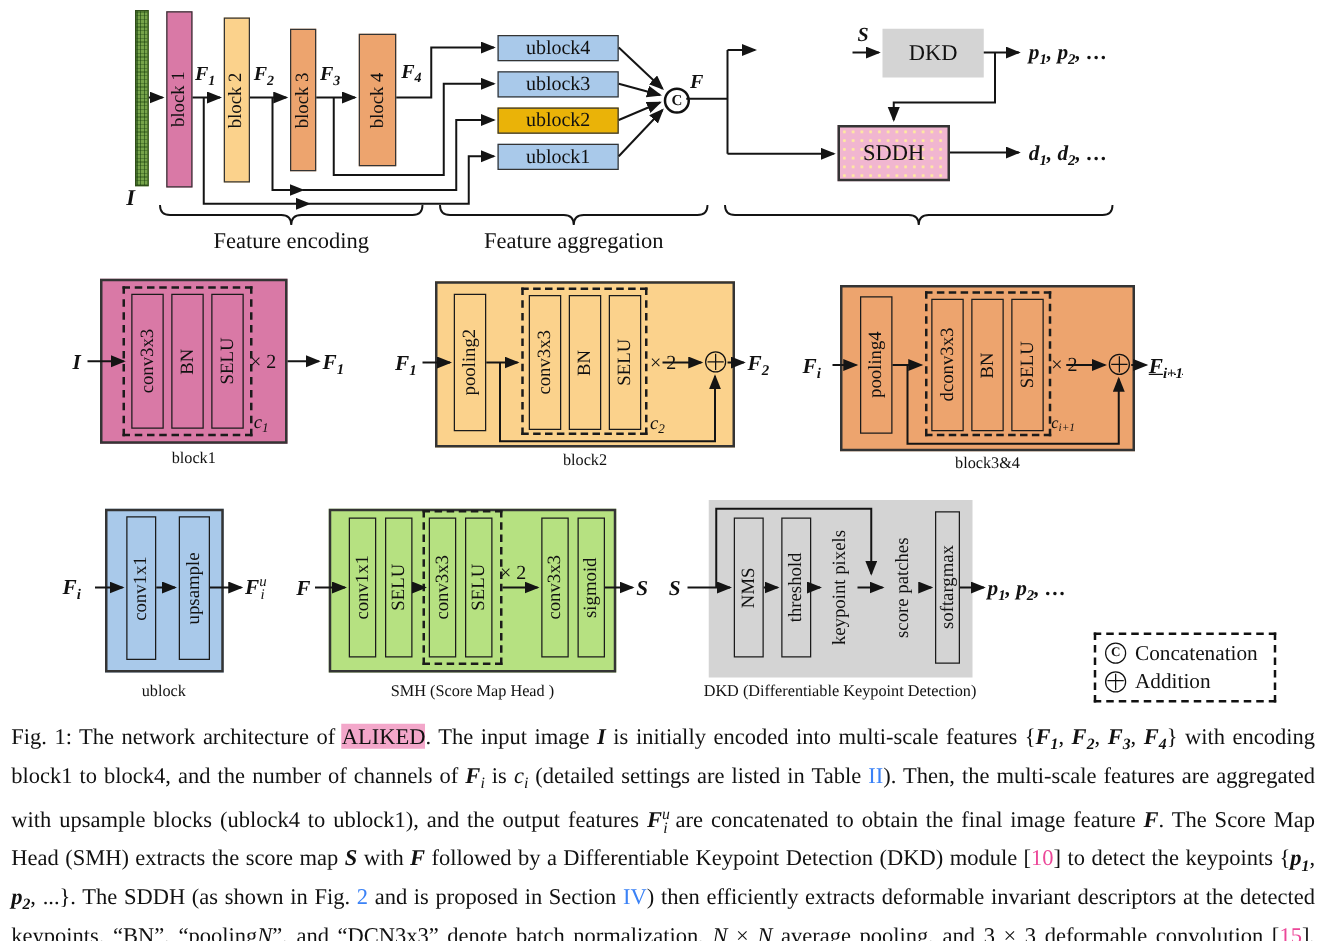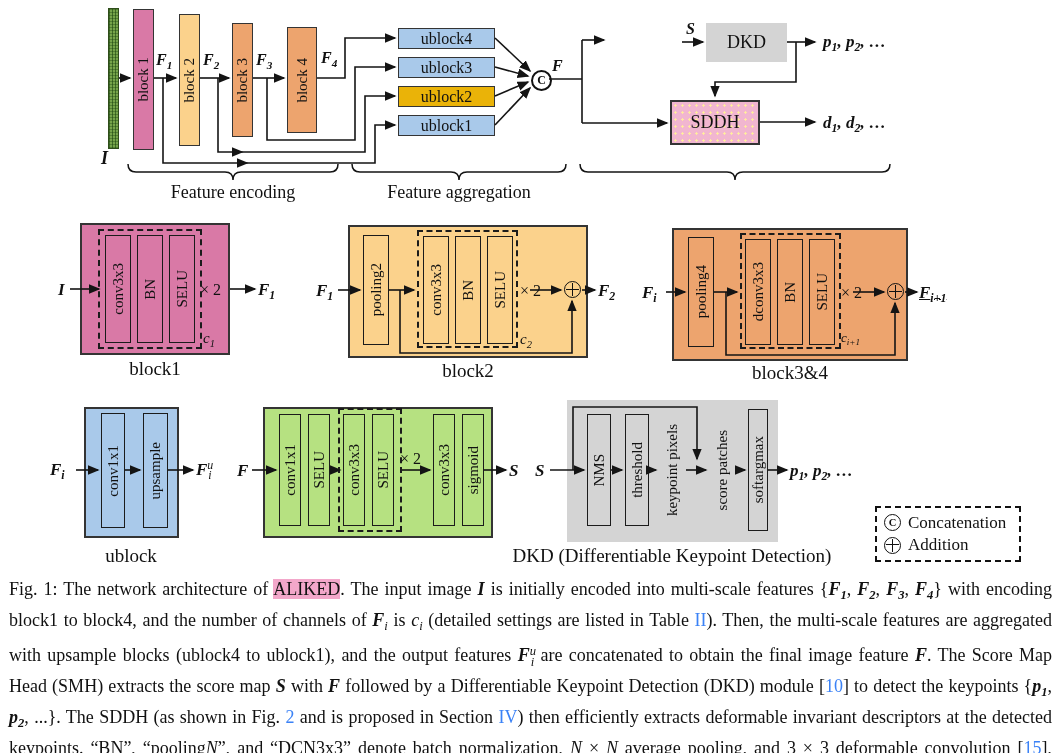--- a/index.html
+++ b/index.html
@@ -12,24 +12,24 @@
   .dash{border:2px dashed #1b1b1b;background:transparent;}
   .vtext{writing-mode:vertical-rl;transform:rotate(180deg);font-size:15px;white-space:nowrap;}
   .hlabel{font-size:16px;align-items:center;}
   .mlabel{position:absolute;font-size:16px;white-space:nowrap;}
   .mbi{font-style:italic;font-weight:bold;}
   .mi{font-style:italic;}
   .sub{font-size:70%;vertical-align:-0.35em;}
   .sup{font-size:70%;vertical-align:0.5em;}
   .tuck{margin-left:-0.42em;}
   .blue{color:#3b82f6;}
-  .green{color:#3b82f6;}
+  .green{color:#ec4899;}
   .hl{background:#f3a7ca;}
   .bigname{font-size:18px;}
-  .capt{position:absolute;font-size:19px;white-space:nowrap;transform:translateX(-50%);}
+  .capt{position:absolute;font-size:13px;white-space:nowrap;transform:translateX(-50%);}
   .bracelab{position:absolute;font-size:18px;white-space:nowrap;transform:translateX(-50%);}
   .inputbar{background-color:#76a44a;
     background-image:repeating-linear-gradient(90deg,rgba(20,60,10,.55) 0 1px,transparent 1px 3px),
                      repeating-linear-gradient(0deg,rgba(20,60,10,.35) 0 1px,transparent 1px 3px);
     border:1px solid #2f4d1a;box-sizing:border-box;}
   .concat{position:absolute;width:17px;height:17px;border:2px solid #111;border-radius:50%;background:#fff;
     display:flex;align-items:center;justify-content:center;font-size:12px;font-weight:bold;}
   .oplus{position:absolute;width:15px;height:15px;border:1.7px solid #111;border-radius:50%;box-sizing:content-box;}
   .oplus::before{content:"";position:absolute;left:1px;right:1px;top:50%;margin-top:-1px;border-top:1.7px solid #111;}
   .oplus::after{content:"";position:absolute;top:1px;bottom:1px;left:50%;margin-left:-1px;border-left:1.7px solid #111;}
@@ -186,20 +186,21 @@
     </div>
   <div class="mlabel" style="left:400px;top:450px;font-style:normal;">× 2</div>
   <div class="box sb" style="left:433px;top:414px;width:22px;height:112px;">
       <span class="vtext">conv3x3</span>
     </div>
   <div class="box sb" style="left:462px;top:414px;width:22px;height:112px;">
       <span class="vtext">sigmoid</span>
     </div>
   <div class="mlabel" style="left:237px;top:461px;font-size:17px;"><span class="mbi">F</span></div>
   <div class="mlabel" style="left:509px;top:461px;font-size:17px;"><span class="mbi">S</span></div>
+  <div class="capt" style="left:378px;top:545px;">SMH (Score Map Head )</div>
 
   <div class="abs" style="left:567px;top:400px;width:211px;height:142px;background:#d4d4d4;"></div>
   <div class="box sb" style="left:587px;top:414px;width:24px;height:112px;">
       <span class="vtext">NMS</span>
     </div>
   <div class="box sb" style="left:625px;top:414px;width:24px;height:112px;">
       <span class="vtext">threshold</span>
     </div>
   <div class="box" style="left:658px;top:408px;width:28px;height:124px;">
       <span class="vtext">keypoint pixels</span>

